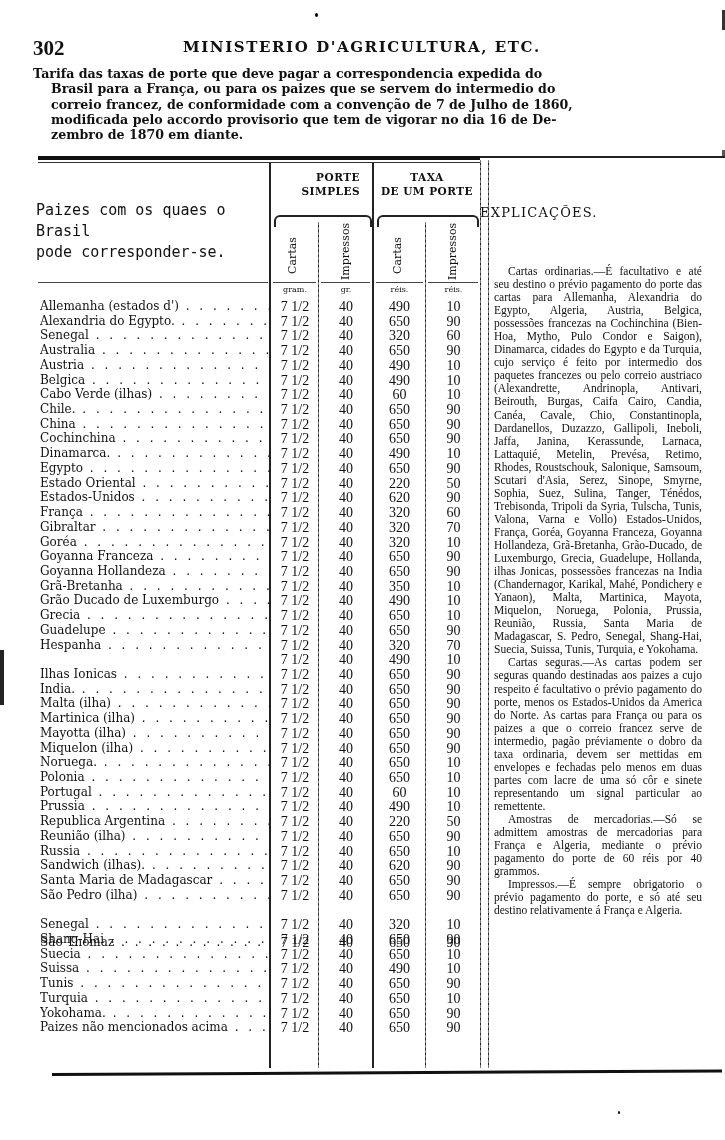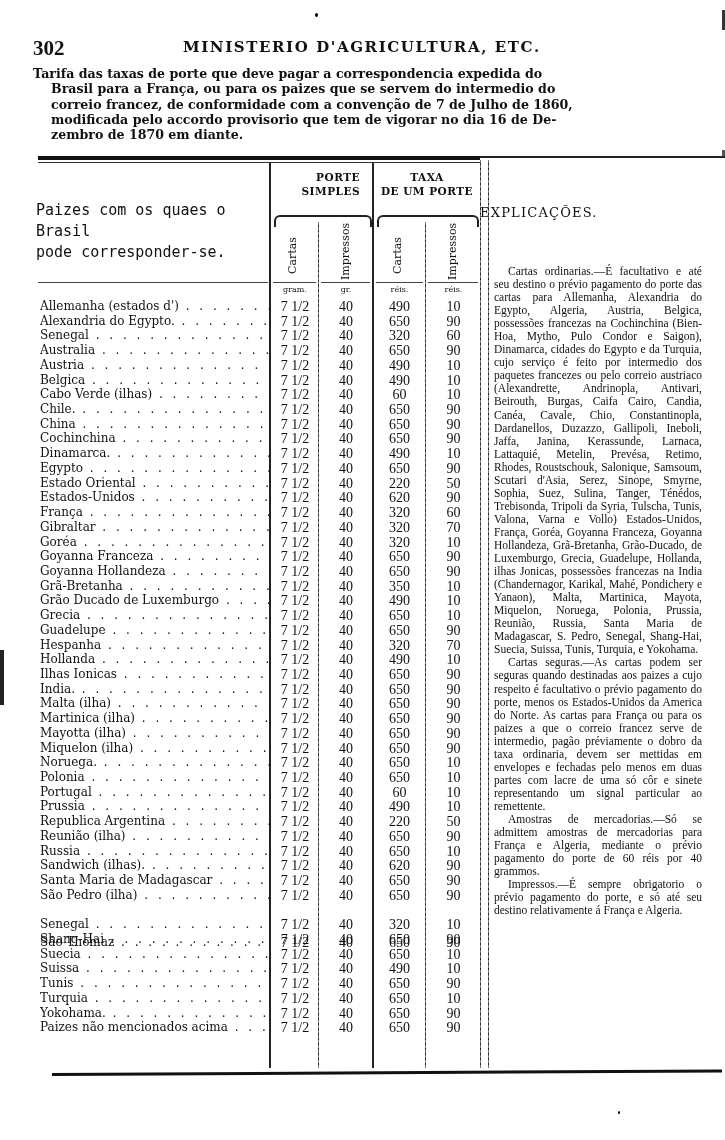--- a/index.html
+++ b/index.html
@@ -267,21 +267,20 @@
       <span class="c c4">90</span>
     </div>
     <div class="row" style="top: 338.56px;">
       <span class="name">Hespanha</span>
       <span class="c c1">7 1/2</span>
       <span class="c c2">40</span>
       <span class="c c3">320</span>
       <span class="c c4">70</span>
     </div>
     <div class="row" style="top: 353.28px;">
-      <span class="name">Hollanda</span>
       <span class="c c1">7 1/2</span>
       <span class="c c2">40</span>
       <span class="c c3">490</span>
       <span class="c c4">10</span>
     </div>
     <div class="row" style="top: 368px;">
       <span class="name">Ilhas Ionicas</span>
       <span class="c c1">7 1/2</span>
       <span class="c c2">40</span>
       <span class="c c3">650</span>

